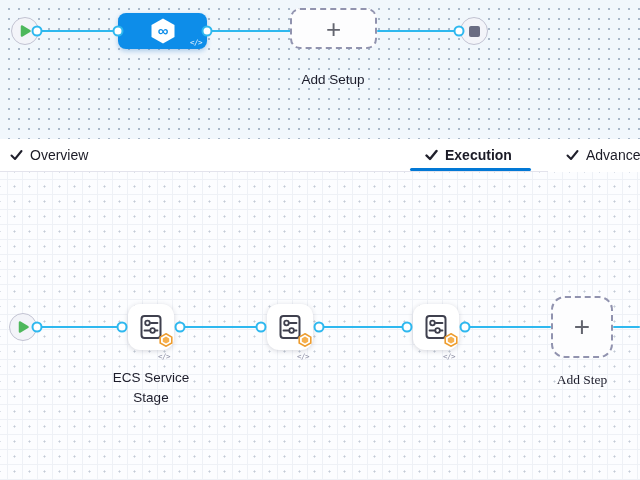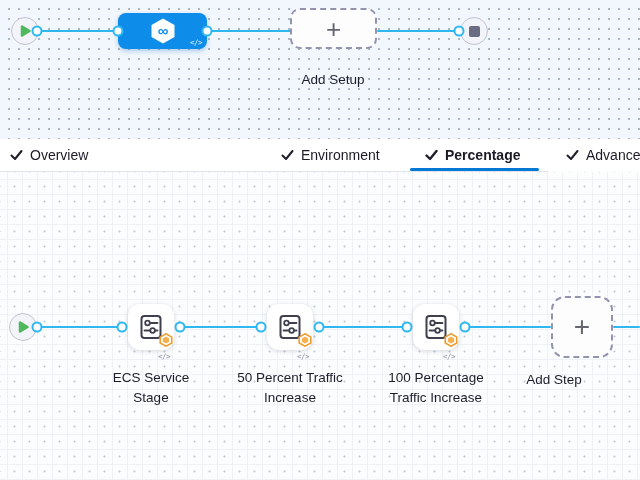--- a/index.html
+++ b/index.html
@@ -104,31 +104,25 @@
     <div class="port" style="left:459px;top:31px;"></div>
   </div>
 
   <div class="tabbar">
     <div class="tab" style="left:10px;">
       <svg width="13" height="12" viewBox="0 0 13 12">
         <polyline points="1.5,6.5 5,10 11.5,2" fill="none" stroke="#20202c" stroke-width="2" stroke-linecap="round" stroke-linejoin="round"></polyline>
       </svg>
       <span>Overview</span>
     </div>
-    <div class="tab" style="left:281px;">
-      <svg width="13" height="12" viewBox="0 0 13 12">
-        <polyline points="1.5,6.5 5,10 11.5,2" fill="none" stroke="#20202c" stroke-width="2" stroke-linecap="round" stroke-linejoin="round"></polyline>
-      </svg>
-      <span>Environment</span>
-    </div>
     <div class="tab active" style="left:425px;">
       <svg width="13" height="12" viewBox="0 0 13 12">
         <polyline points="1.5,6.5 5,10 11.5,2" fill="none" stroke="#20202c" stroke-width="2.4" stroke-linecap="round" stroke-linejoin="round"></polyline>
       </svg>
-      <span>Percentage</span>
+      <span>Execution</span>
     </div>
     <div class="tab" style="left:566px;">
       <svg width="13" height="12" viewBox="0 0 13 12">
         <polyline points="1.5,6.5 5,10 11.5,2" fill="none" stroke="#20202c" stroke-width="2" stroke-linecap="round" stroke-linejoin="round"></polyline>
       </svg>
       <span>Advanced</span>
     </div>
   </div>
 
   <div class="canvas canvas-bottom">
@@ -174,40 +168,38 @@
         <line x1="16.6" y1="16.5" x2="18.5" y2="16.5" stroke="#3f404e" stroke-width="1.8" stroke-linecap="round"></line>
       </svg>
       <svg class="badge" width="14" height="14" viewBox="0 0 14 14">
         <polygon points="7,0.8 12.8,4.1 12.8,10 7,13.2 1.2,10 1.2,4.1" fill="#fff" stroke="#ee9d2f" stroke-width="1.6"></polygon>
         <polygon points="7,3.6 10.2,5.4 10.2,8.7 7,10.5 3.8,8.7 3.8,5.4" fill="#f6b04e"></polygon>
       </svg>
     </div>
     <span class="code-icon code-step" style="left:297px;top:180px;">&lt;/&gt;</span>
     <div class="port" style="left:261px;top:155px;"></div>
     <div class="port" style="left:319px;top:155px;"></div>
-    <div class="node-label" style="left:230px;top:196px;width:120px;">50 Percent Traffic Increase</div>
 
     <div class="step-box" style="left:413px;top:132px;">
       <svg width="24" height="26" viewBox="0 0 24 26">
         <rect x="2.5" y="2" width="19" height="22" rx="3" fill="#fff" stroke="#3f404e" stroke-width="2"></rect>
         <circle cx="8.5" cy="9" r="2.3" fill="none" stroke="#3f404e" stroke-width="1.8"></circle>
         <line x1="11.8" y1="9" x2="18.5" y2="9" stroke="#3f404e" stroke-width="1.8" stroke-linecap="round"></line>
         <line x1="5.5" y1="16.5" x2="10.8" y2="16.5" stroke="#3f404e" stroke-width="1.8" stroke-linecap="round"></line>
         <circle cx="13.6" cy="16.5" r="2.3" fill="none" stroke="#3f404e" stroke-width="1.8"></circle>
         <line x1="16.6" y1="16.5" x2="18.5" y2="16.5" stroke="#3f404e" stroke-width="1.8" stroke-linecap="round"></line>
       </svg>
       <svg class="badge" width="14" height="14" viewBox="0 0 14 14">
         <polygon points="7,0.8 12.8,4.1 12.8,10 7,13.2 1.2,10 1.2,4.1" fill="#fff" stroke="#ee9d2f" stroke-width="1.6"></polygon>
         <polygon points="7,3.6 10.2,5.4 10.2,8.7 7,10.5 3.8,8.7 3.8,5.4" fill="#f6b04e"></polygon>
       </svg>
     </div>
     <span class="code-icon code-step" style="left:443px;top:180px;">&lt;/&gt;</span>
     <div class="port" style="left:407px;top:155px;"></div>
     <div class="port" style="left:465px;top:155px;"></div>
-    <div class="node-label" style="left:371px;top:196px;width:130px;">100 Percentage Traffic Increase</div>
 
     <div class="dash-box" style="left:551px;top:124px;width:62px;height:62px;border-radius:14px;">
       <span class="plus" style="font-size:28px;">+</span>
     </div>
-    <div class="node-label" style="left:504px;top:198px;width:100px;">Add Step</div>
+    <div class="node-label" style="left:532px;top:198px;width:100px;font-family:Liberation Serif, serif;">Add Step</div>
   </div>
 
 </div>
 
 </body></html>

